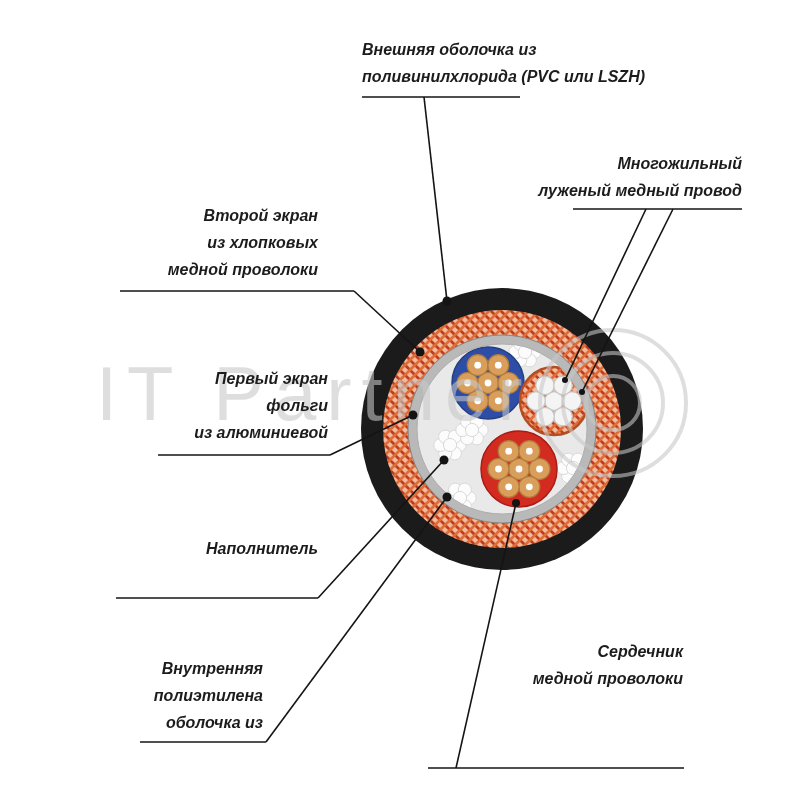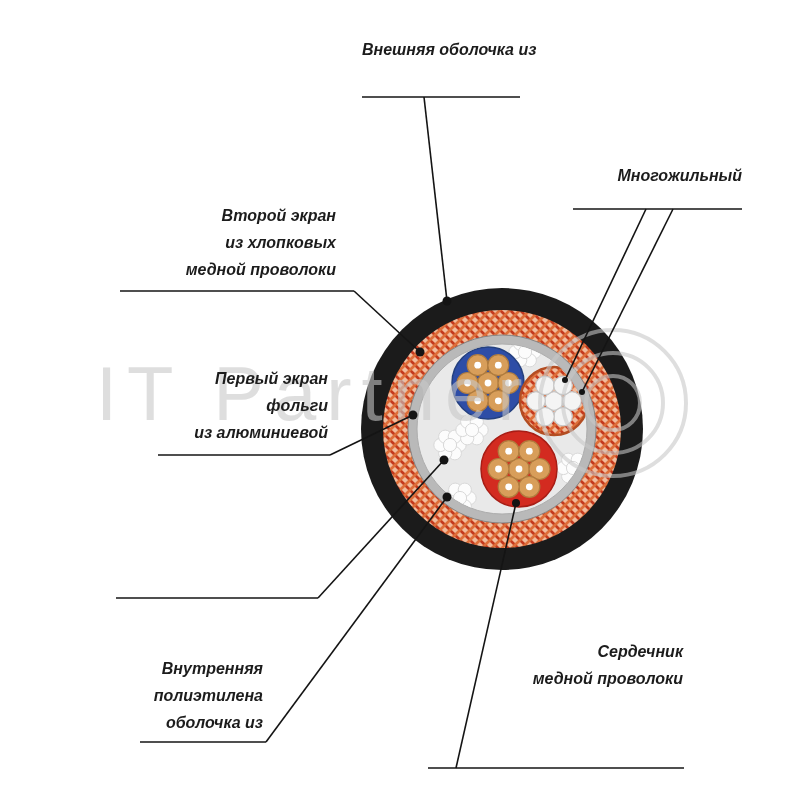--- a/index.html
+++ b/index.html
@@ -3,22 +3,22 @@
 <meta charset="utf-8">
 <style>
   html,body{margin:0;padding:0;background:#ffffff;}
   .stage{position:relative;width:796px;height:800px;background:#ffffff;overflow:hidden;
          font-family:"Liberation Sans",sans-serif;}
   svg.layer{position:absolute;left:0;top:0;}
   .label{position:absolute;font-family:"Liberation Sans",sans-serif;font-style:italic;
          font-weight:700;font-size:16px;line-height:27px;color:#1c1c1c;white-space:nowrap;}
   .ta-r{text-align:right;}
   .l-outer {left:362px;top:36px;}
-  .l-tinned{right:54px;top:162px;}
-  .l-second{right:460px;top:202px;}
+  .l-tinned{right:54px;top:150px;}
+  .l-second{right:478px;top:202px;}
   .l-first {right:468px;top:365px;}
   .l-filler{right:478px;top:535px;}
   .l-inner {right:533px;top:655px;margin-left:36px;}
   .l-core  {right:113px;top:638px;}
 </style>
 </head>
 <body>
 
 <div class="stage">
 
@@ -141,39 +141,42 @@
       <circle cx="420" cy="352" r="4.5"></circle>
       <circle cx="413" cy="415" r="4.5"></circle>
       <circle cx="444" cy="460" r="4.5"></circle>
       <circle cx="447" cy="497" r="4.5"></circle>
       <circle cx="516" cy="503" r="4"></circle>
     </g>
   </svg>
 
   <div class="label l-outer">
     <div>Внешняя оболочка из</div>
+    <div>поливинилхлорида (PVC или LSZH)</div>
   </div>
 
   <div class="label l-tinned ta-r">
     <div>Многожильный</div>
+    <div>луженый медный провод</div>
   </div>
 
   <div class="label l-second ta-r">
     <div>Второй экран</div>
     <div>из хлопковых</div>
     <div>медной проволоки</div>
   </div>
 
   <div class="label l-first ta-r">
     <div>Первый экран</div>
     <div>фольги</div>
     <div>из алюминиевой</div>
   </div>
 
   <div class="label l-filler ta-r">
+    <div>Наполнитель</div>
   </div>
 
   <div class="label l-inner ta-r">
     <div>Внутренняя</div>
     <div>полиэтилена</div>
     <div>оболочка из</div>
   </div>
 
   <div class="label l-core ta-r">
     <div>Сердечник</div>

